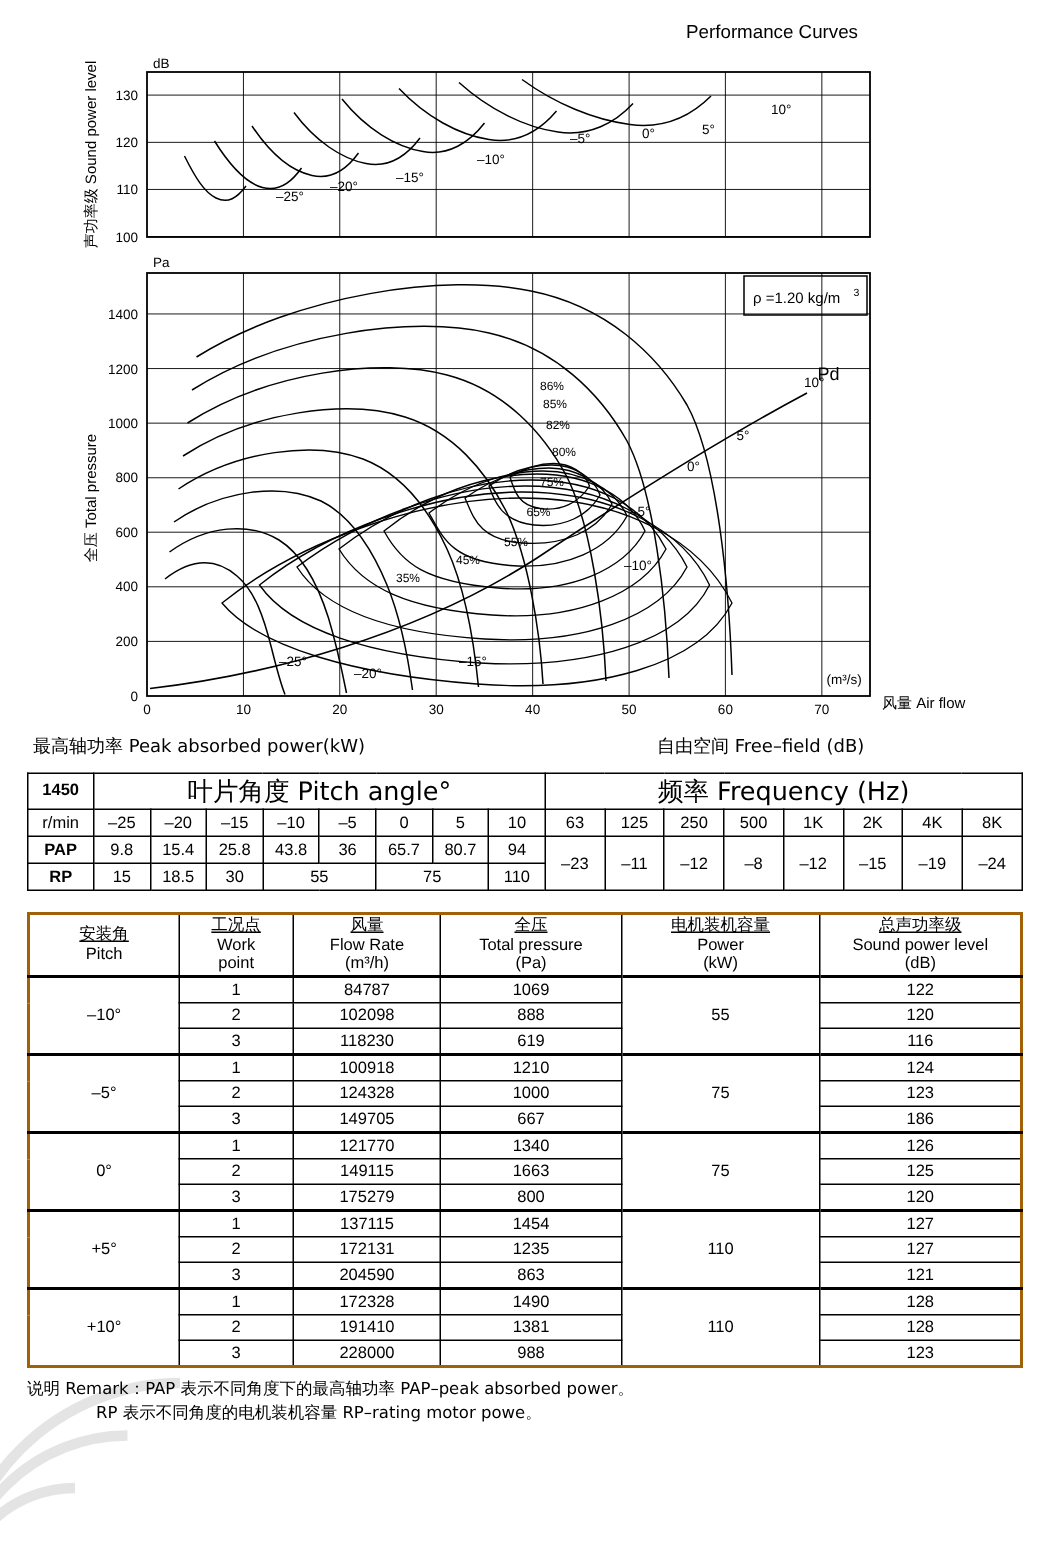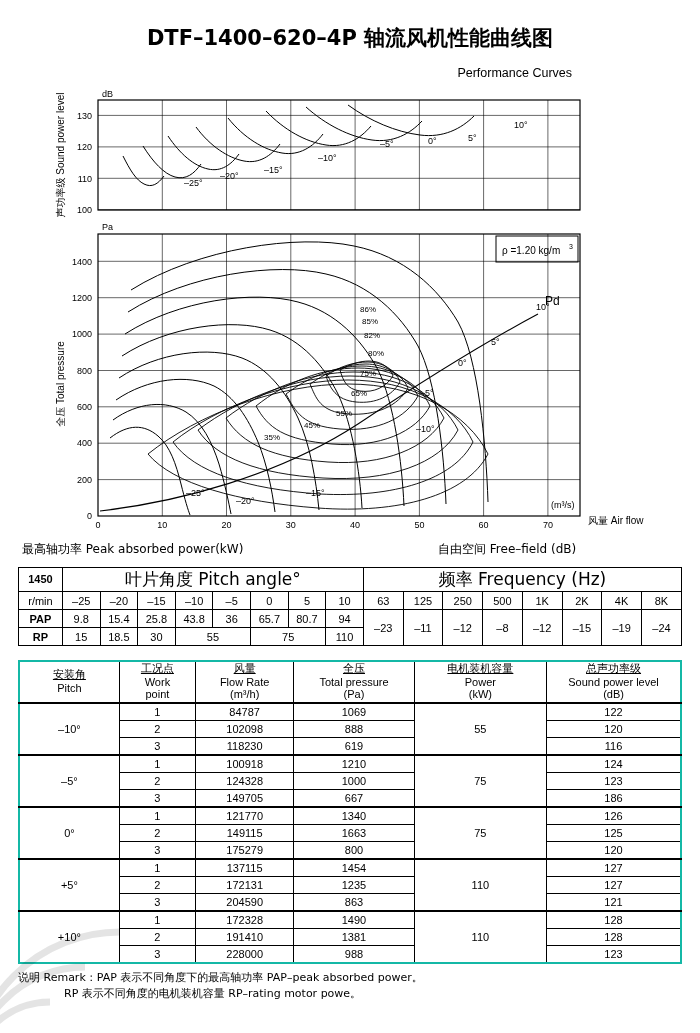--- a/index.html
+++ b/index.html
@@ -87,21 +87,21 @@
     padding: 0 1px;
     font-weight: normal;
   }
   .tbl-pap .hdr-group { font-size: 17px; }
   .tbl-pap .rowlbl { font-weight: bold; }
 
   .tbl-main {
     width: 664px;
     margin: 0 auto;
     table-layout: fixed;
-    border: 2px solid #14b8a6;
+    border: 2px solid #a16207;
   }
   .tbl-main td, .tbl-main th {
     border: 1px solid #000;
     text-align: center;
     height: 16px;
     font-weight: normal;
     padding: 0;
     font-size: 11px;
   }
   .tbl-main thead td {
@@ -129,21 +129,20 @@
     opacity: 0.10;
     pointer-events: none;
   }
   text { font-family: "Liberation Sans", sans-serif; }
 </style>
 </head>
 <body>
 
 <div class="page">
 
-  <div class="title cn">DTF–1400–620–4P 轴流风机性能曲线图</div>
   <div class="subtitle">Performance Curves</div>
 
   <div class="chart-wrap">
     <svg width="664" height="455" viewBox="0 0 664 455">
       <defs>
         <clipPath id="clipTop">
             <rect x="80" y="16" width="482" height="110"></rect>
           </clipPath>
         <clipPath id="clipBot">
             <rect x="80" y="150" width="482" height="282"></rect>

